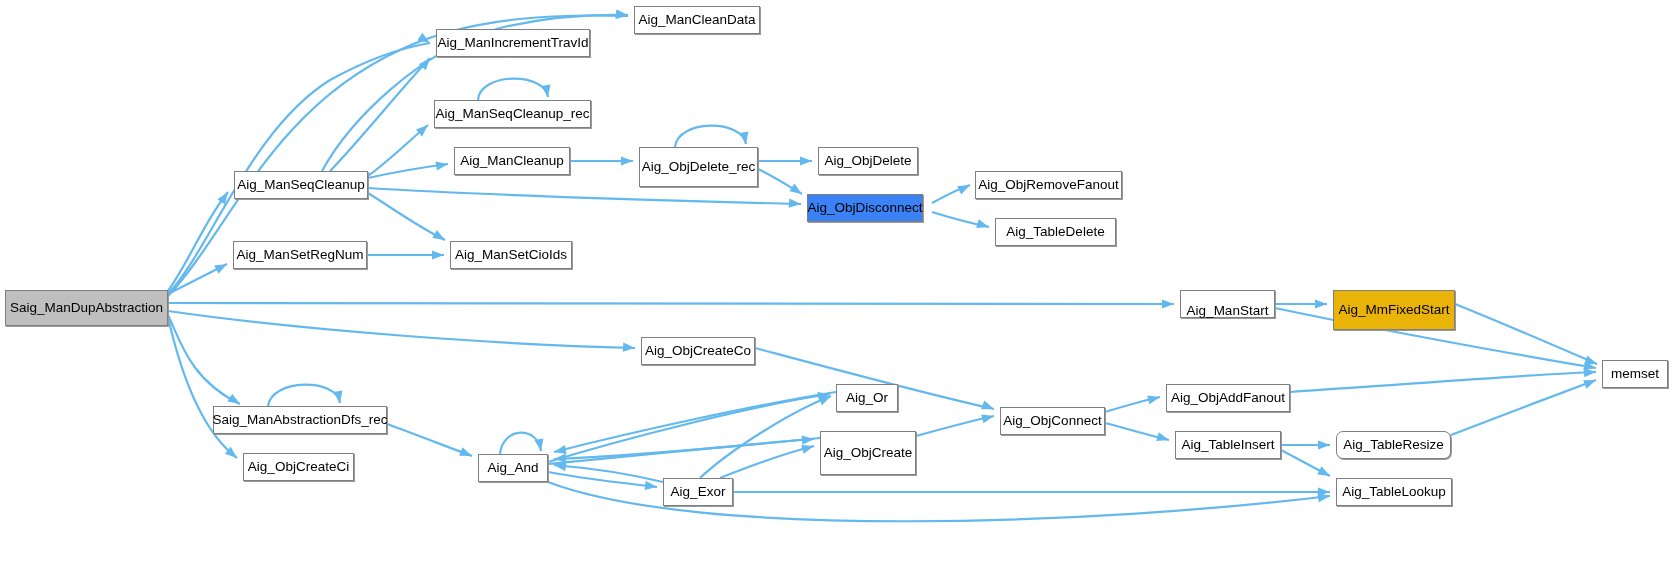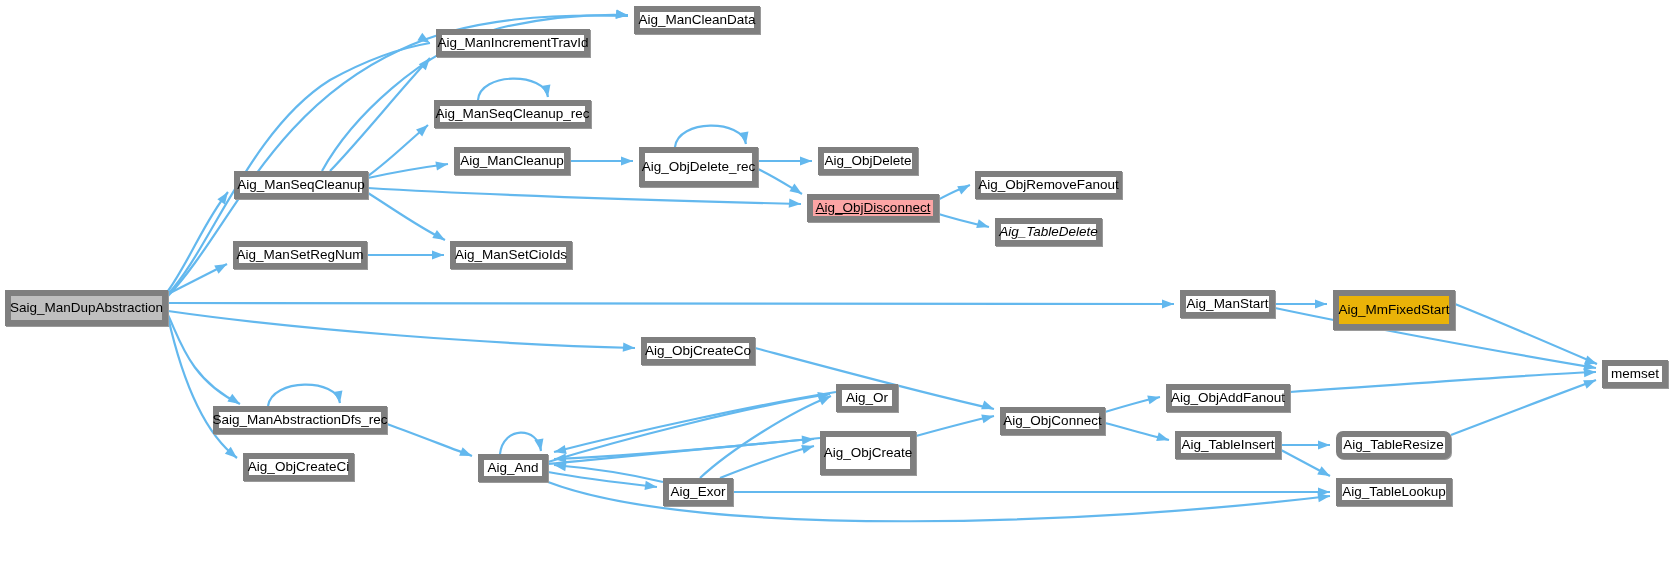--- a/index.html
+++ b/index.html
@@ -7,21 +7,21 @@
     position:relative;
     width:1676px;
     height:583px;
     background:#ffffff;
     font-family:"Liberation Sans", sans-serif;
     overflow:hidden;
   }
   svg#graph{position:absolute;left:0;top:0;width:1676px;height:583px;}
   .edge{fill:none;stroke:#63B8EE;stroke-width:2.2;}
   .arrowhead{fill:#63B8EE;stroke:none;}
-  .nodebox{position:absolute;box-sizing:border-box;border:6px solid #a16207;
+  .nodebox{position:absolute;box-sizing:border-box;border:1px solid #a16207;
            background:#ffffff;display:flex;align-items:center;justify-content:center;
            font-size:13.5px;color:#000000;white-space:nowrap;
            box-shadow:1px 1px 0 0 #9a9a9a;}
   .nodebox.root{background:#BFBFBF;}
   .nodelabel{line-height:1;padding:0 7px;}
 </style>
 </head>
 <body>
 
 <div id="canvas">
@@ -141,36 +141,36 @@
       </div>
       <div class="nodebox" style="left: 639px; top: 147px; width: 119px; height: 40px; background: rgb(255, 255, 255); border-color: rgb(127, 127, 127);">
         <span class="nodelabel">Aig_ObjDelete_rec</span>
       </div>
       <div class="nodebox" style="left: 818px; top: 147px; width: 100px; height: 28px; background: rgb(255, 255, 255); border-color: rgb(127, 127, 127);">
         <span class="nodelabel">Aig_ObjDelete</span>
       </div>
       <div class="nodebox" style="left: 234px; top: 171px; width: 134px; height: 28px; background: rgb(255, 255, 255); border-color: rgb(127, 127, 127);">
         <span class="nodelabel">Aig_ManSeqCleanup</span>
       </div>
-      <div class="nodebox" style="left: 807px; top: 194px; width: 132px; height: 28px; background: #fca5a5; border-color: rgb(127, 127, 127); text-decoration: underline;">
+      <div class="nodebox" style="left: 807px; top: 194px; width: 116px; height: 28px; background: #3b82f6; border-color: rgb(127, 127, 127);">
         <span class="nodelabel">Aig_ObjDisconnect</span>
       </div>
       <div class="nodebox" style="left: 975px; top: 171px; width: 147px; height: 28px; background: rgb(255, 255, 255); border-color: rgb(127, 127, 127);">
         <span class="nodelabel">Aig_ObjRemoveFanout</span>
       </div>
-      <div class="nodebox" style="left: 995px; top: 218px; width: 107px; height: 28px; background: rgb(255, 255, 255); border-color: rgb(127, 127, 127); font-style: italic;">
+      <div class="nodebox" style="left: 995px; top: 218px; width: 121px; height: 28px; background: rgb(255, 255, 255); border-color: rgb(127, 127, 127);">
         <span class="nodelabel">Aig_TableDelete</span>
       </div>
       <div class="nodebox" style="left: 233px; top: 241px; width: 134px; height: 28px; background: rgb(255, 255, 255); border-color: rgb(127, 127, 127); text-align: right;">
         <span class="nodelabel">Aig_ManSetRegNum</span>
       </div>
       <div class="nodebox" style="left: 450px; top: 241px; width: 122px; height: 28px; background: rgb(255, 255, 255); border-color: rgb(127, 127, 127);">
         <span class="nodelabel">Aig_ManSetCioIds</span>
       </div>
-      <div class="nodebox" style="left: 1180px; top: 290px; width: 95px; height: 28px; background: rgb(255, 255, 255); border-color: rgb(127, 127, 127);">
+      <div class="nodebox" style="left: 1180px; top: 290px; width: 95px; height: 28px; background: rgb(255, 255, 255); border-color: rgb(127, 127, 127); align-items: flex-end;">
         <span class="nodelabel">Aig_ManStart</span>
       </div>
       <div class="nodebox" style="left: 1333px; top: 290px; width: 122px; height: 40px; background: #eab308; border-color: rgb(127, 127, 127);">
         <span class="nodelabel">Aig_MmFixedStart</span>
       </div>
       <div class="nodebox" style="left: 1602px; top: 360px; width: 66px; height: 28px; background: rgb(255, 255, 255); border-color: rgb(127, 127, 127);">
         <span class="nodelabel">memset</span>
       </div>
       <div class="nodebox" style="left: 641px; top: 337px; width: 114px; height: 28px; background: rgb(255, 255, 255); border-color: rgb(127, 127, 127);">
         <span class="nodelabel">Aig_ObjCreateCo</span>

